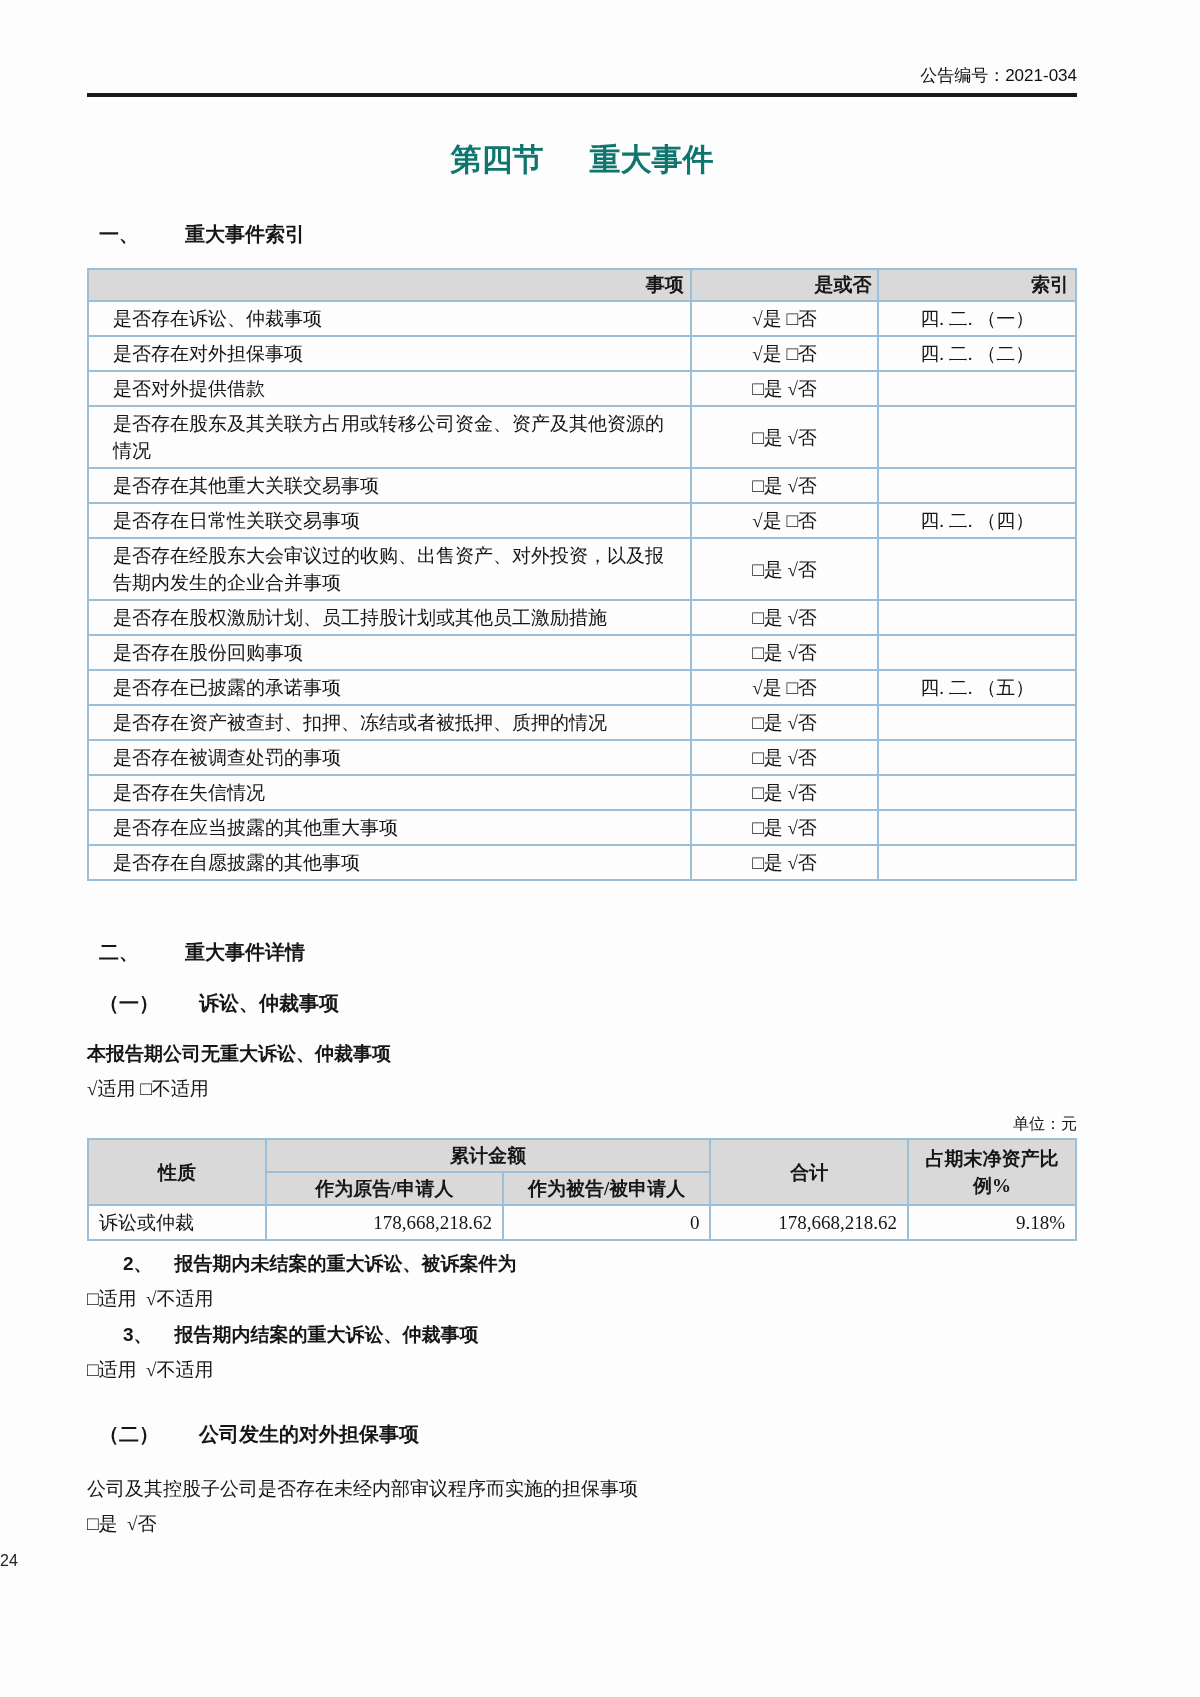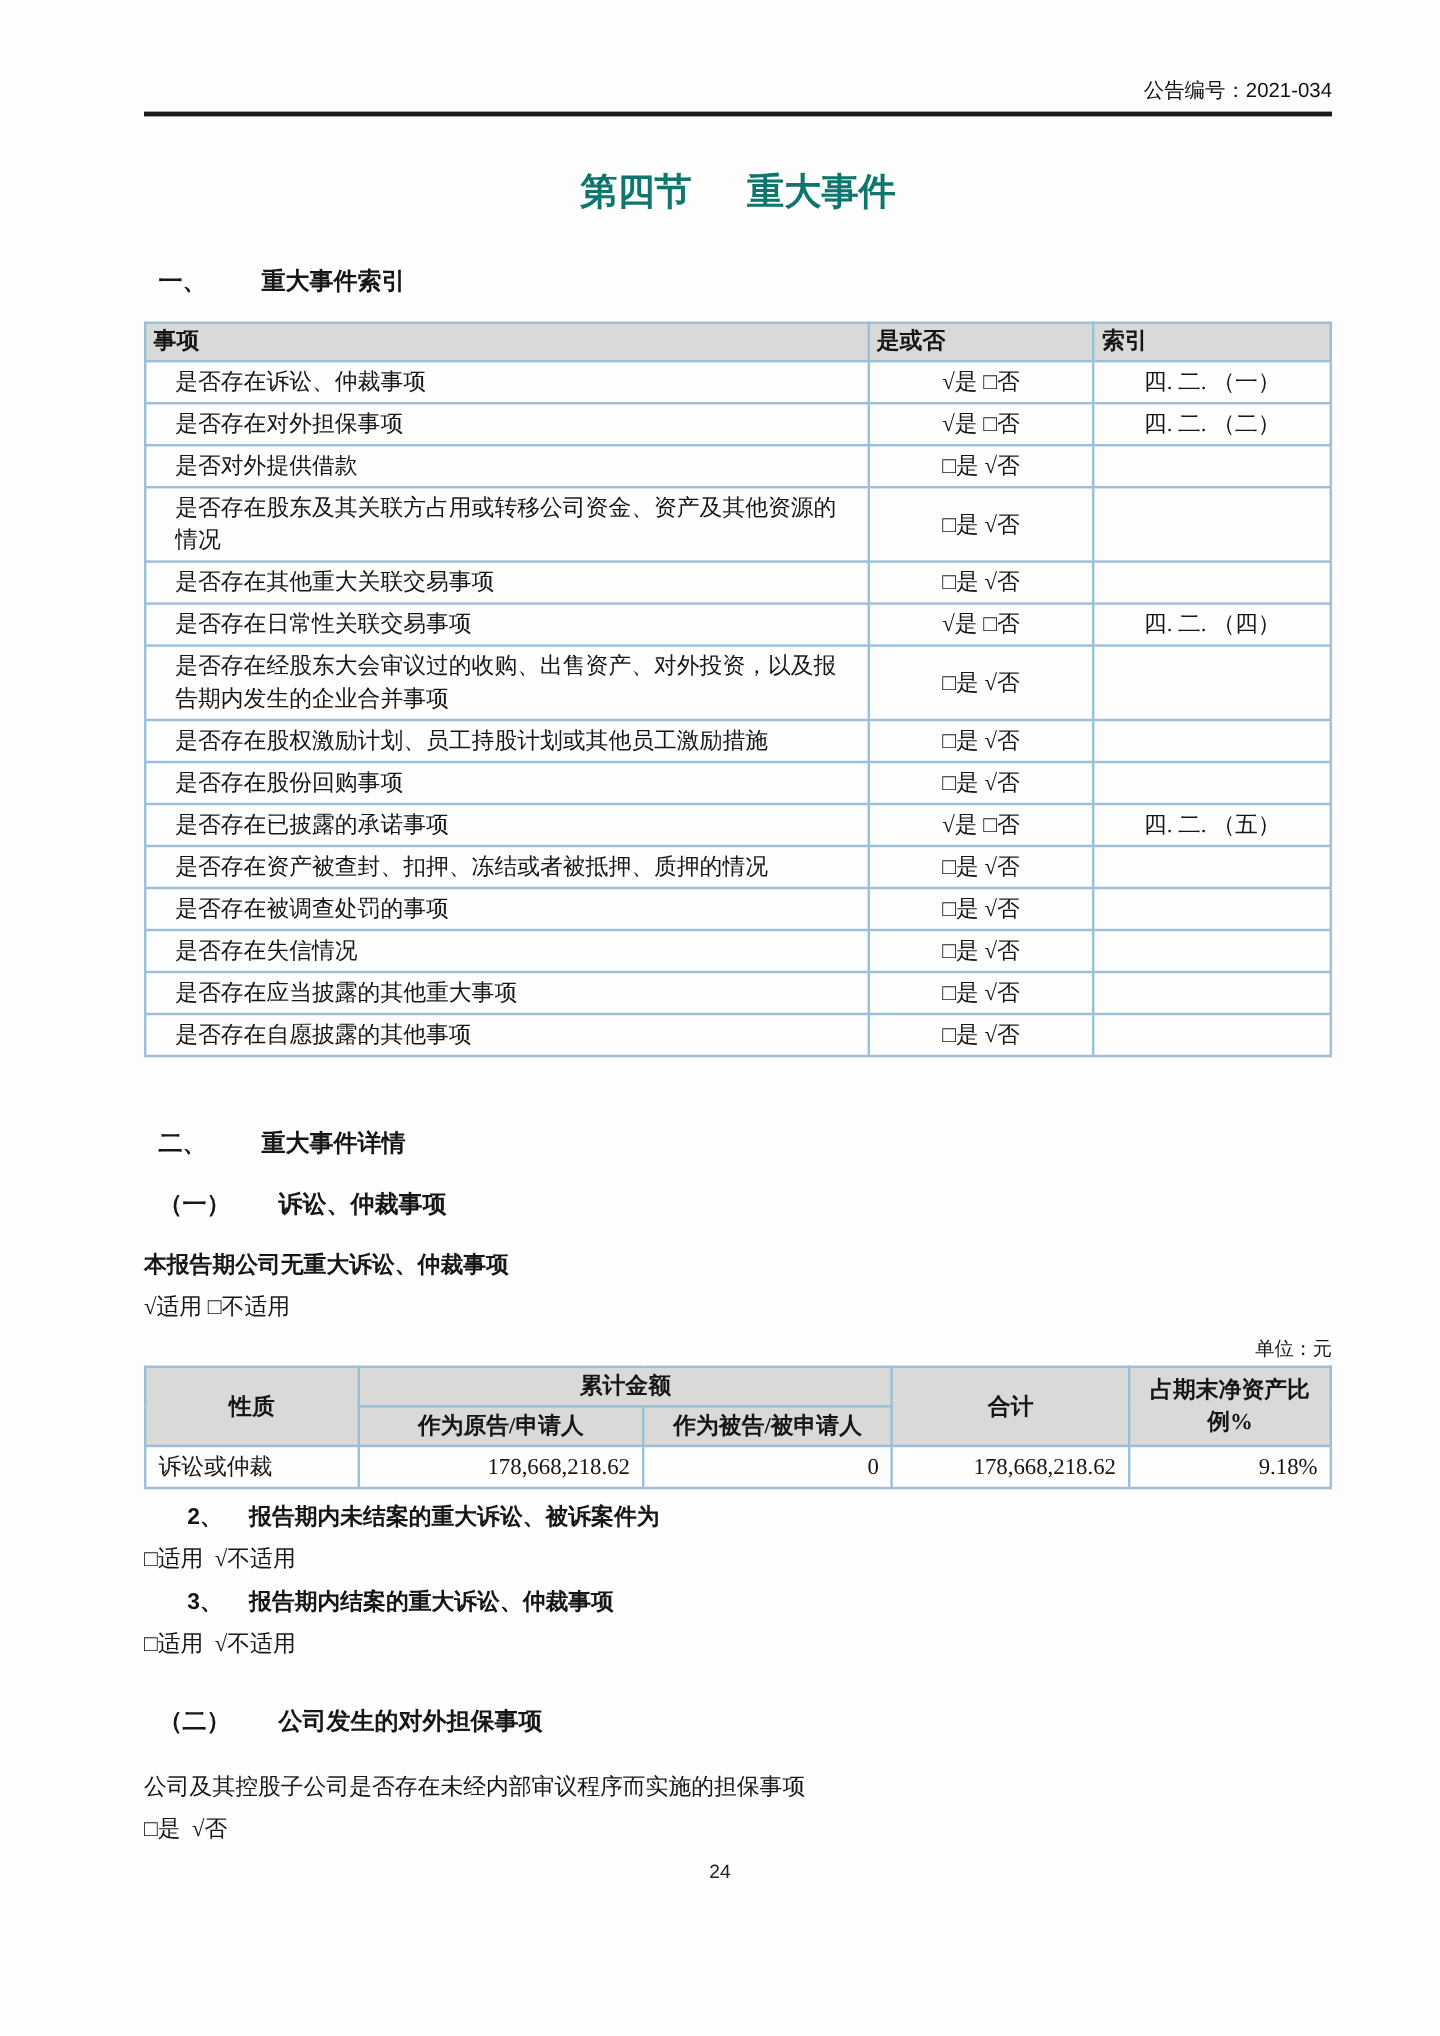--- a/index.html
+++ b/index.html
@@ -1,21 +1,21 @@
 <!DOCTYPE html>
 <html lang="zh"><head>
 <meta charset="utf-8">
 <style>
   html,body { margin:0; padding:0; background:#ffffff; }
   .page {
     position:relative; width:1200px; height:1697px; background:#fdfdfd;
     font-family:"Liberation Serif","DejaVu Serif",serif; color:#161616;
     overflow:hidden; margin:0 auto;
   }
-  .content { margin:0 120px; width:990px; }
+  .content { margin:0 87px; width:990px; }
 
   .doc-header {
     padding-top:64px; text-align:right; font-size:17px;
     font-family:"Liberation Sans","DejaVu Sans",sans-serif; color:#111;
   }
   .header-rule { margin-top:6px; border-bottom:4px solid #1b1b1b; }
 
   .doc-title {
     margin:42px 0 0 0; text-align:center; font-size:31px; font-weight:bold;
     font-family:"Liberation Sans","DejaVu Sans",sans-serif; color:#0f766e;
@@ -27,21 +27,21 @@
     font-family:Liberation Mono, monospace;
   }
   .sec-no { margin-right:46px; }
 
   table { border-collapse:collapse; width:100%; font-size:19px; table-layout:fixed; }
   th, td { border:2px solid #9bbfd8; }
 
   .index-table { margin-top:20px; }
   .index-table th {
     background:#d9d9d9; font-weight:bold; padding:3px 6px; line-height:24px;
-    text-align:left;
+    text-align:right;
   }
   .index-table td { padding:3px 24px; line-height:27px; }
   .td-item { text-align:left; }
   .td-yesno, .td-index { text-align:center; }
 
   .sec-heading-2 { margin-top:58px; }
 
   .sub-heading {
     margin:24px 0 0 12px; font-size:20px; font-weight:bold;
     font-family:"Liberation Sans","DejaVu Sans",sans-serif;
@@ -71,21 +71,21 @@
 
   .para {
     margin-top:10px; font-size:19px; line-height:33px;
     text-indent:2em; text-align:justify;
   }
 
   .question { margin-top:28px; font-size:19px; }
   .answer { margin-top:9px; font-size:19px; white-space:pre-wrap; }
 
   .page-number {
-    position:absolute; top:1552px; left:0; width:100%; text-align:center;
+    position:absolute; top:1552px; left:0; width:100%; text-align:left;
     font-size:16px; font-family:"Liberation Sans","DejaVu Sans",sans-serif; color:#222;
   }
 </style>
 </head>
 <body>
 
 <div class="page">
   <div class="content">
 
     <div class="doc-header">

